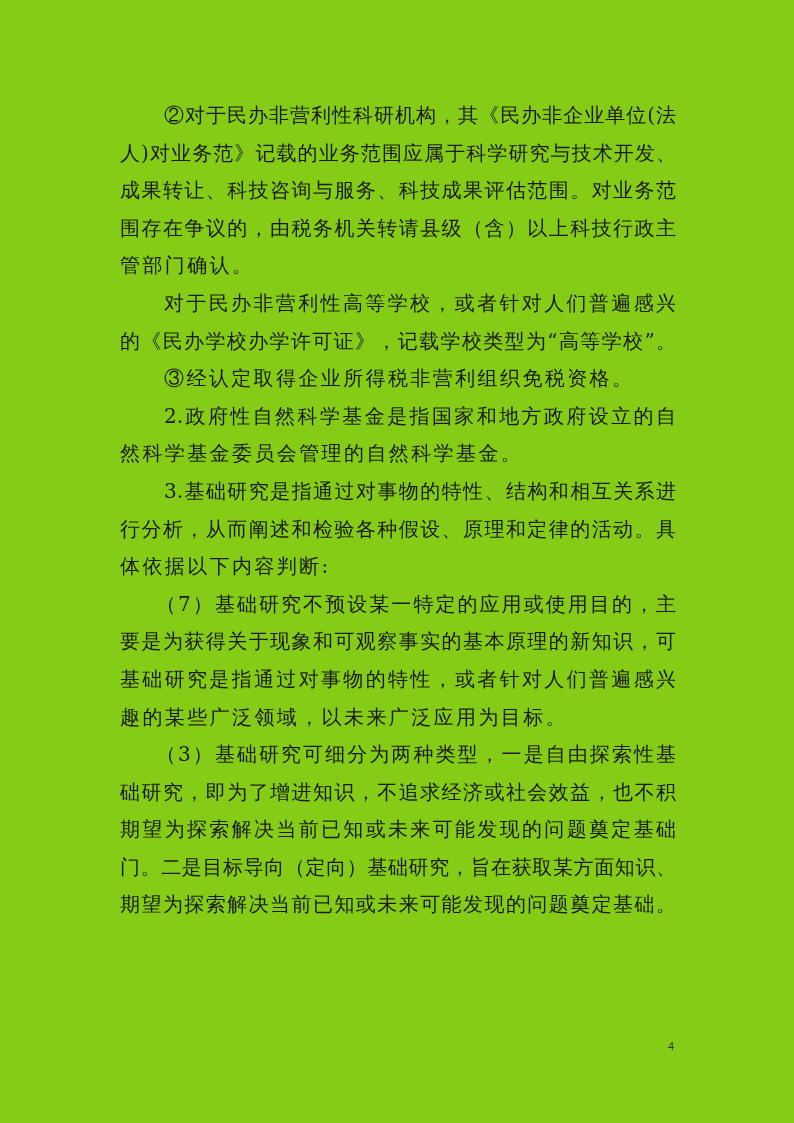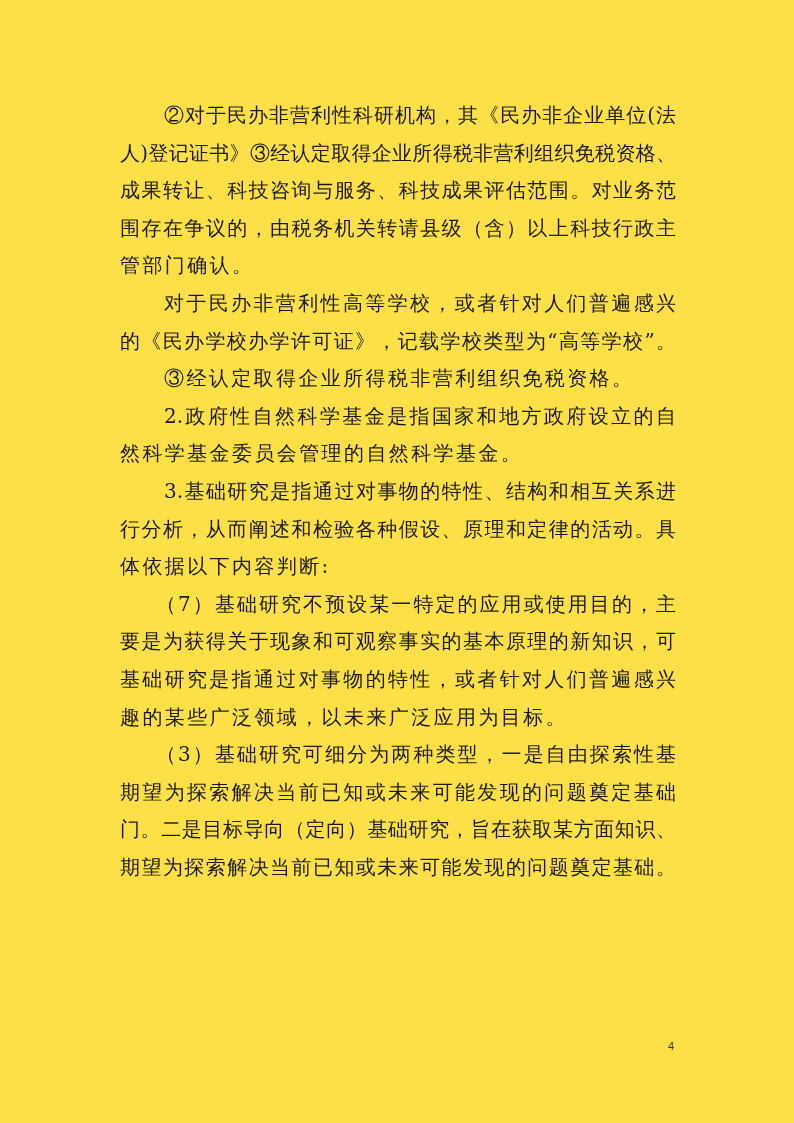--- a/index.html
+++ b/index.html
@@ -13,21 +13,21 @@
       position: relative;
       overflow: hidden;
       font-family: "DejaVu Serif", "Liberation Serif", serif;
       color: #1a1a1a;
     }
     .page {
       position: absolute;
       left: 0; top: 0;
       width: 794px;
       height: 1123px;
-      background: #fde047;
+      background: #84cc16;
     }
     .body-text {
       position: absolute;
       left: 120px;
       top: 97px;
       width: 556px;
     }
     .line {
       height: 37.6px;
       line-height: 37.6px;
@@ -56,21 +56,21 @@
       color: #333333;
     }
   </style>
 </head>
 <body>
 
 <div class="page">
   <div class="body-text">
 
     <div class="line justify indent">②对于民办非营利性科研机构，其《民办非企业单位(法</div>
-    <div class="line justify">人)登记证书》③经认定取得企业所得税非营利组织免税资格、</div>
+    <div class="line justify">人)对业务范》记载的业务范围应属于科学研究与技术开发、</div>
     <div class="line justify">成果转让、科技咨询与服务、科技成果评估范围。对业务范</div>
     <div class="line justify">围存在争议的，由税务机关转请县级（含）以上科技行政主</div>
     <div class="line">管部门确认。</div>
 
     <div class="line justify indent">对于民办非营利性高等学校，或者针对人们普遍感兴</div>
     <div class="line justify">的《民办学校办学许可证》，记载学校类型为“高等学校”。</div>
 
     <div class="line indent">③经认定取得企业所得税非营利组织免税资格。</div>
 
     <div class="line justify indent">2.政府性自然科学基金是指国家和地方政府设立的自</div>
@@ -79,20 +79,21 @@
     <div class="line justify indent">3.基础研究是指通过对事物的特性、结构和相互关系进</div>
     <div class="line justify">行分析，从而阐述和检验各种假设、原理和定律的活动。具</div>
     <div class="line">体依据以下内容判断:</div>
 
     <div class="line justify indent-paren">（7）基础研究不预设某一特定的应用或使用目的，主</div>
     <div class="line justify">要是为获得关于现象和可观察事实的基本原理的新知识，可</div>
     <div class="line justify">基础研究是指通过对事物的特性，或者针对人们普遍感兴</div>
     <div class="line">趣的某些广泛领域，以未来广泛应用为目标。</div>
 
     <div class="line justify indent-paren">（3）基础研究可细分为两种类型，一是自由探索性基</div>
+    <div class="line justify">础研究，即为了增进知识，不追求经济或社会效益，也不积</div>
     <div class="line justify">期望为探索解决当前已知或未来可能发现的问题奠定基础</div>
     <div class="line justify">门。二是目标导向（定向）基础研究，旨在获取某方面知识、</div>
     <div class="line justify">期望为探索解决当前已知或未来可能发现的问题奠定基础。</div>
 
   </div>
 
   <div class="page-number">4</div>
 </div>
 
 </body></html>

